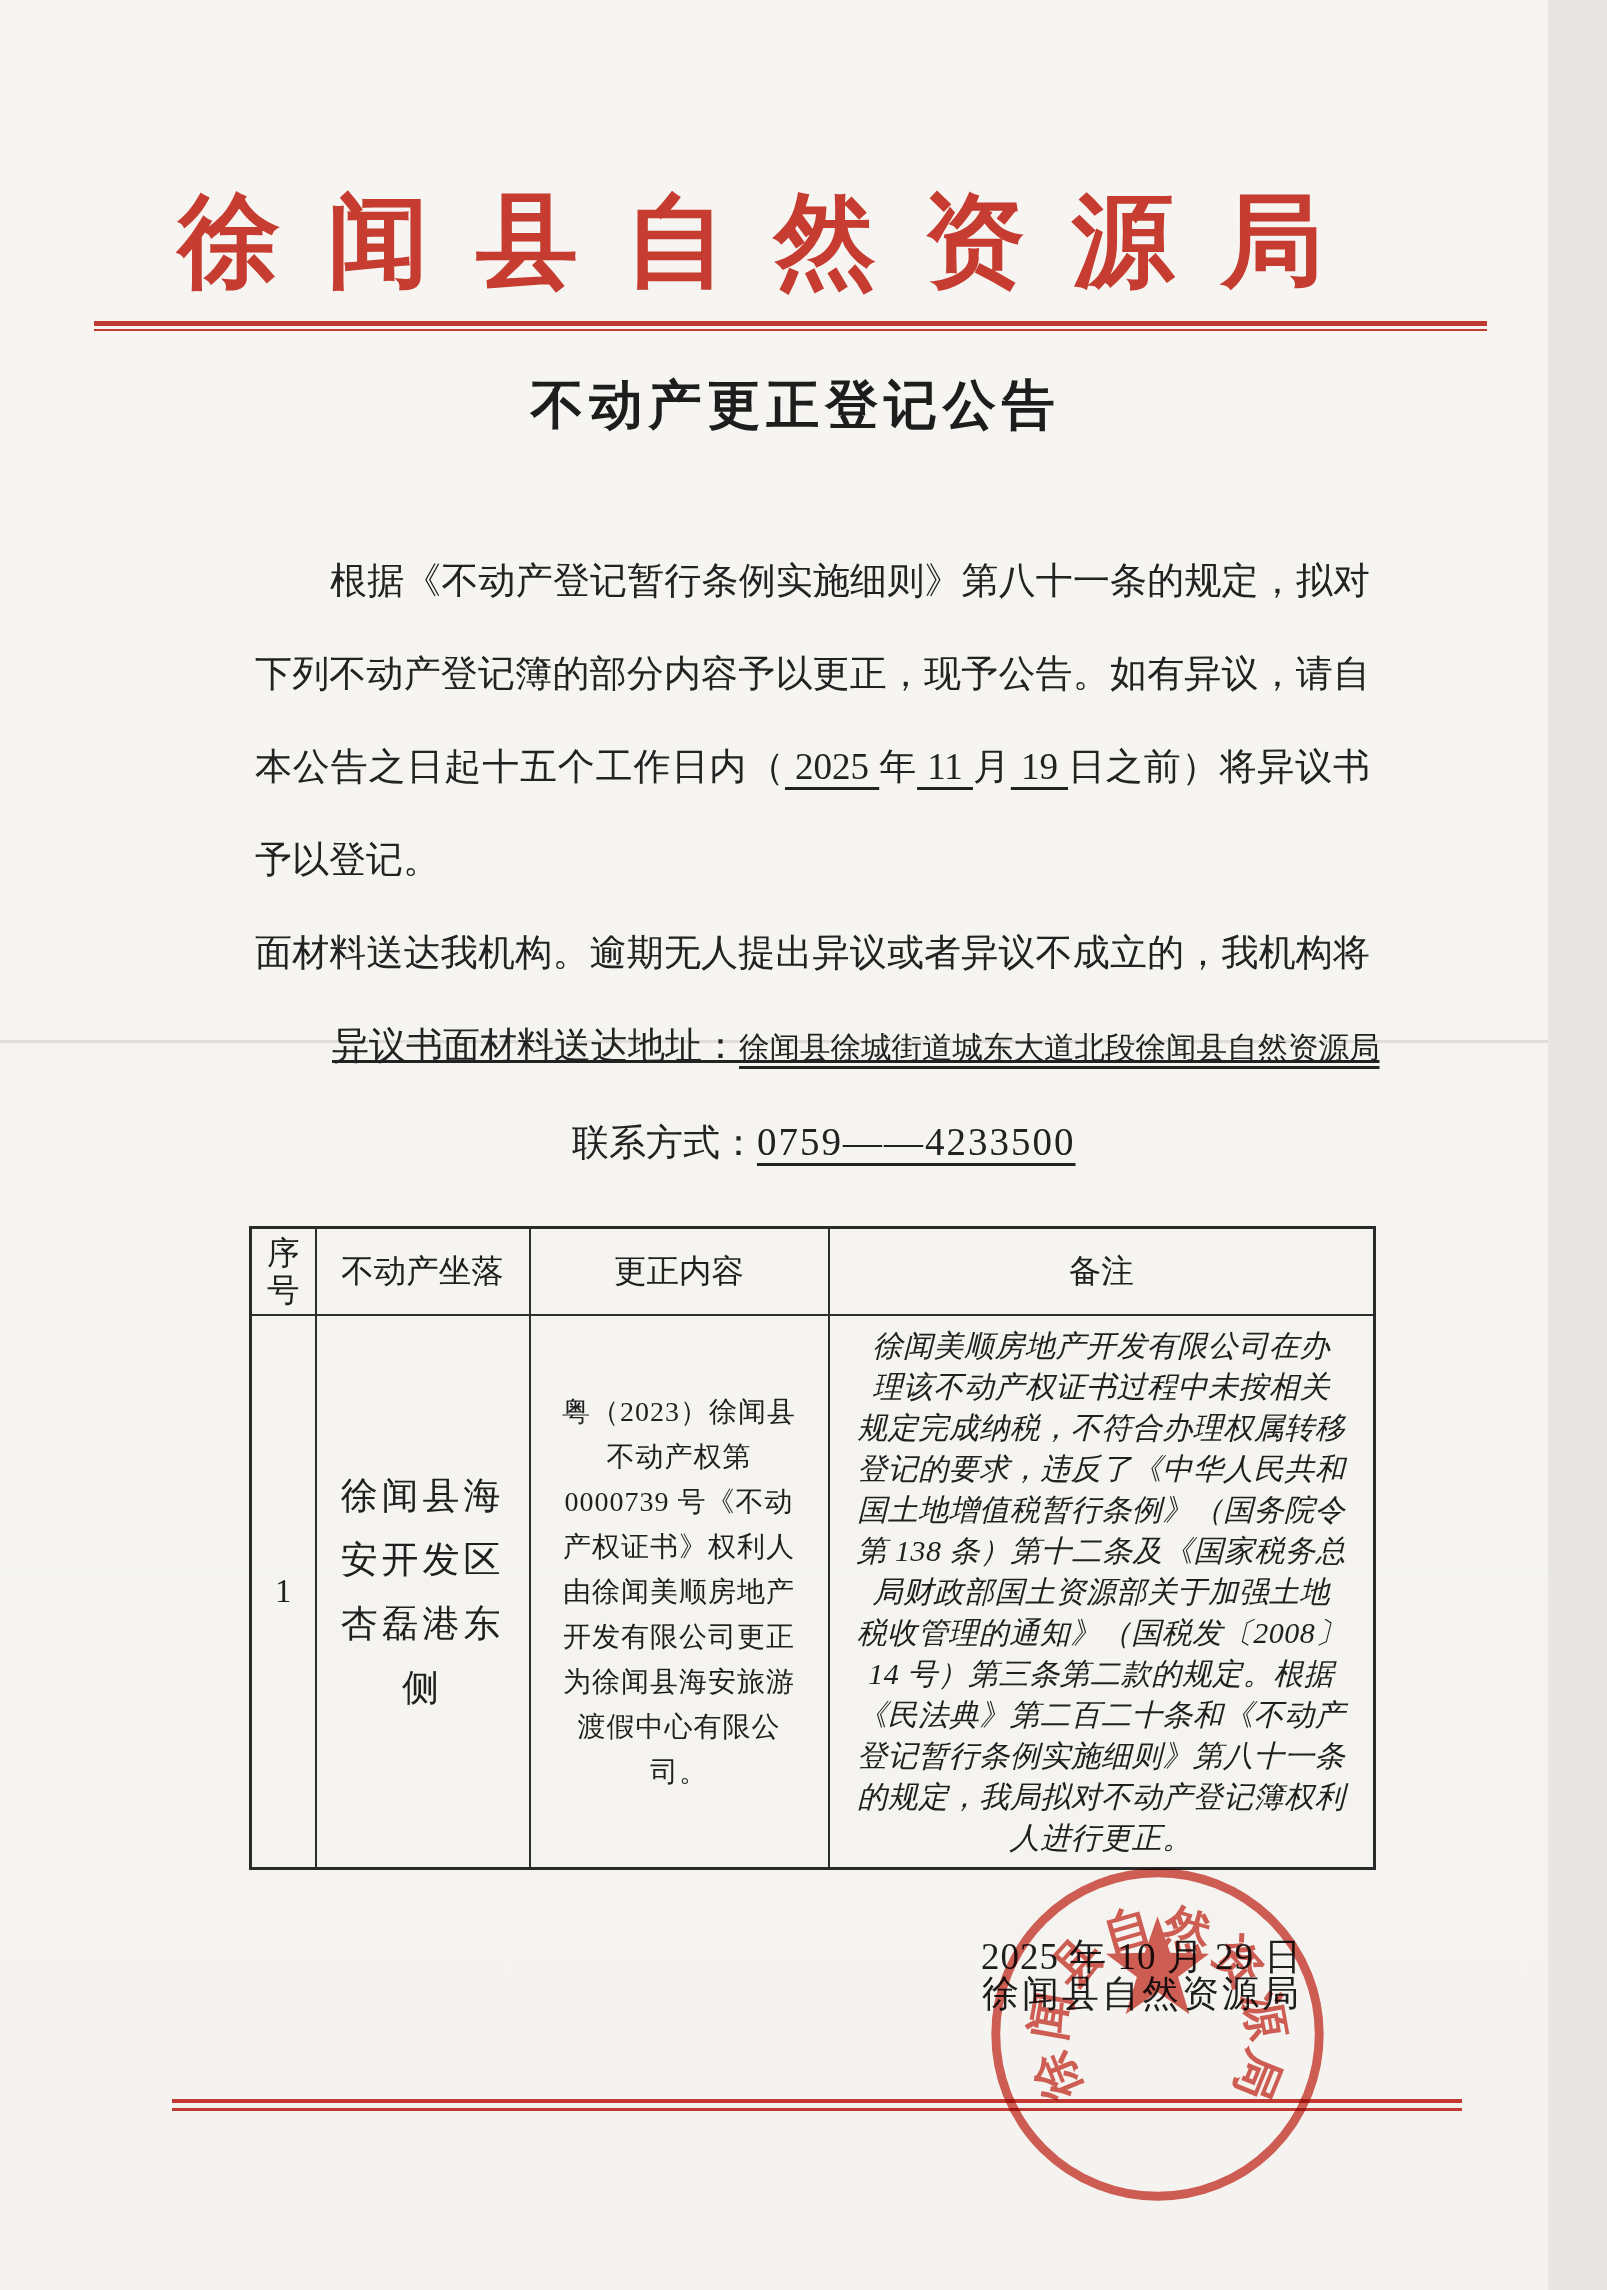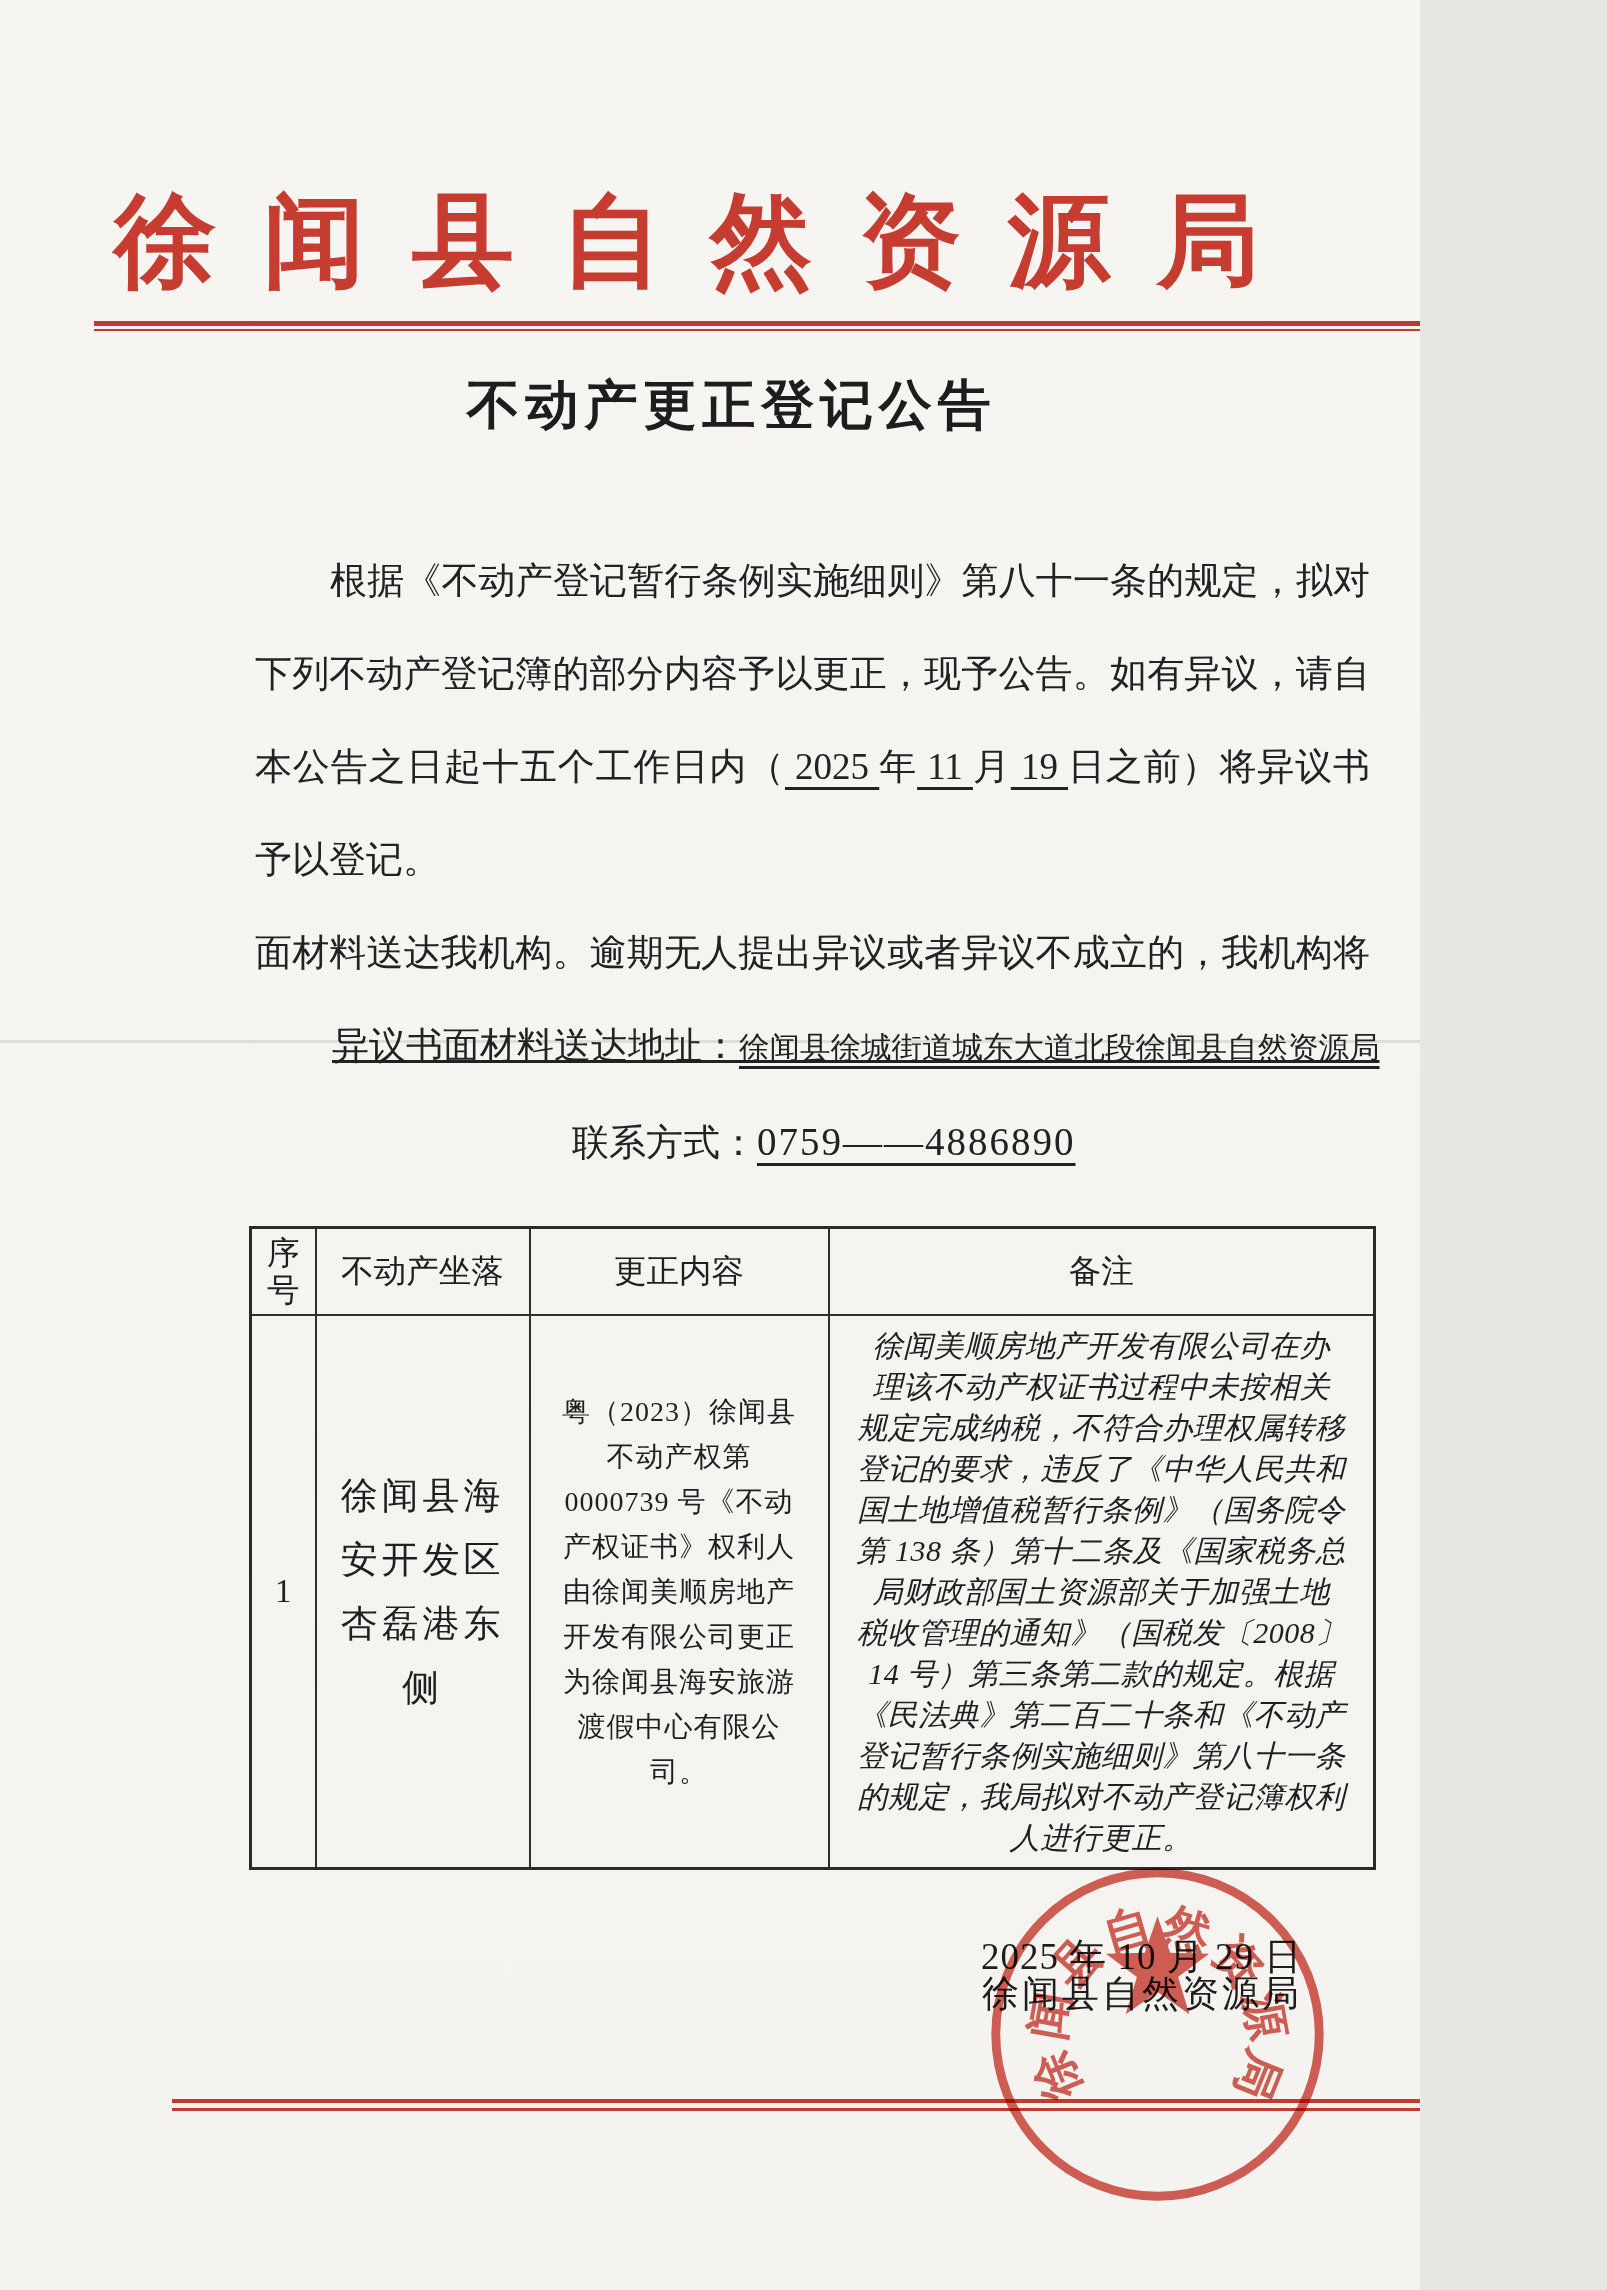--- a/index.html
+++ b/index.html
@@ -2,21 +2,21 @@
 <html><head>
 <meta charset="utf-8">
 <style>
   html,body{margin:0;padding:0;}
   body{
     width:1608px;height:2290px;
     background:#e8e6e2;
     font-family:"Liberation Serif","DejaVu Serif",serif;
   }
   .page{
-    position:relative;width:1420px;height:2290px;overflow:hidden;
+    position:relative;width:1548px;height:2290px;overflow:hidden;
     background:linear-gradient(180deg,#f6f5f2 0%,#f5f4f1 55%,#f4f3ef 100%);
     color:#232323;
   }
   
   .fold-line{
     position:absolute;left:0;top:1040px;width:100%;height:3px;
     background:rgba(168,162,152,0.28);
   }
   
   .letterhead{
@@ -119,21 +119,21 @@
 
   <h1 class="doc-title">不动产更正登记公告</h1>
 
   <div class="body-text">
     <p class="bline just indent">根据《不动产登记暂行条例实施细则》第八十一条的规定，拟对</p>
     <p class="bline just">下列不动产登记簿的部分内容予以更正，现予公告。如有异议，请自</p>
     <p class="bline just"><span>本公告之日起十五个工作日内（</span><span class="u"> 2025 </span><span>年</span><span class="u"> 11 </span><span>月</span><span class="u"> 19 </span><span>日之前）将异议书</span></p>
     <p class="bline">予以登记。</p>
     <p class="bline just">面材料送达我机构。逾期无人提出异议或者异议不成立的，我机构将</p>
     <p class="bline addr-line"><span>异议书面材料送达地址：</span><span class="u addr-value">徐闻县徐城街道城东大道北段徐闻县自然资源局</span></p>
-    <p class="bline contact-line"><span>联系方式：</span><span class="u contact-value">0759——4886890</span></p>
+    <p class="bline contact-line"><span>联系方式：</span><span class="u contact-value">0759——4233500</span></p>
   </div>
 
   <table class="reg-table">
     <colgroup>
       <col class="col-seq">
         <col class="col-loc">
         <col class="col-corr">
         <col class="col-rem">
     </colgroup>
     <tbody>

